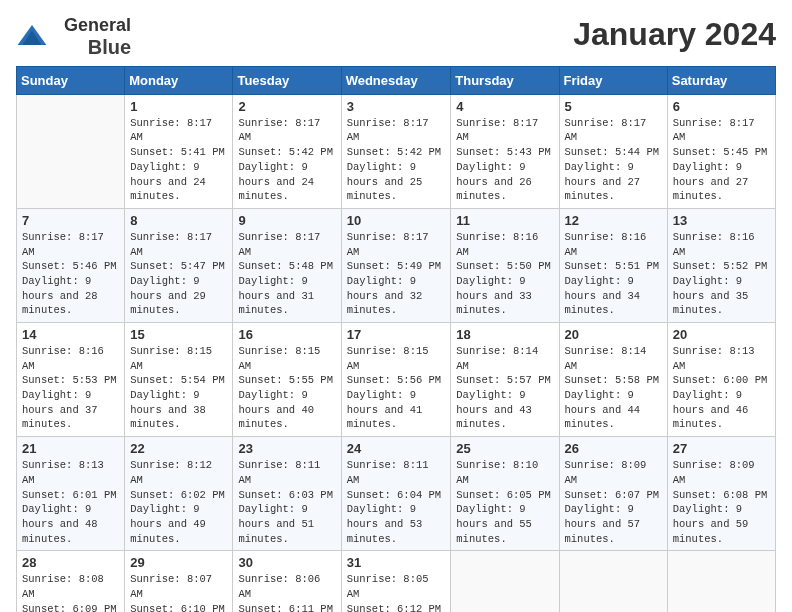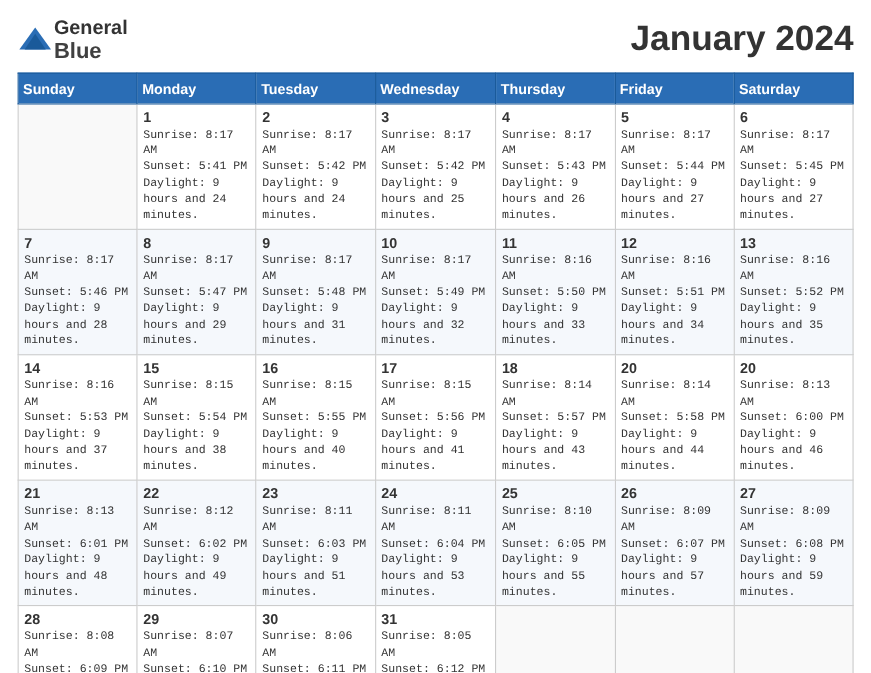--- a/index.html
+++ b/index.html
@@ -12,21 +12,22 @@
     }
     .header-area {
       display: flex;
       justify-content: space-between;
       align-items: flex-start;
       margin-bottom: 8px;
     }
     .logo {
       display: flex;
       align-items: center;
-      gap: 1px;
+      gap: 16px;
+      text-align: right;
     }
     .logo-text {
       display: flex;
       flex-direction: column;
       line-height: 1.1;
     }
     .logo-general {
       font-size: 18px;
       font-weight: bold;
       color: #333;

